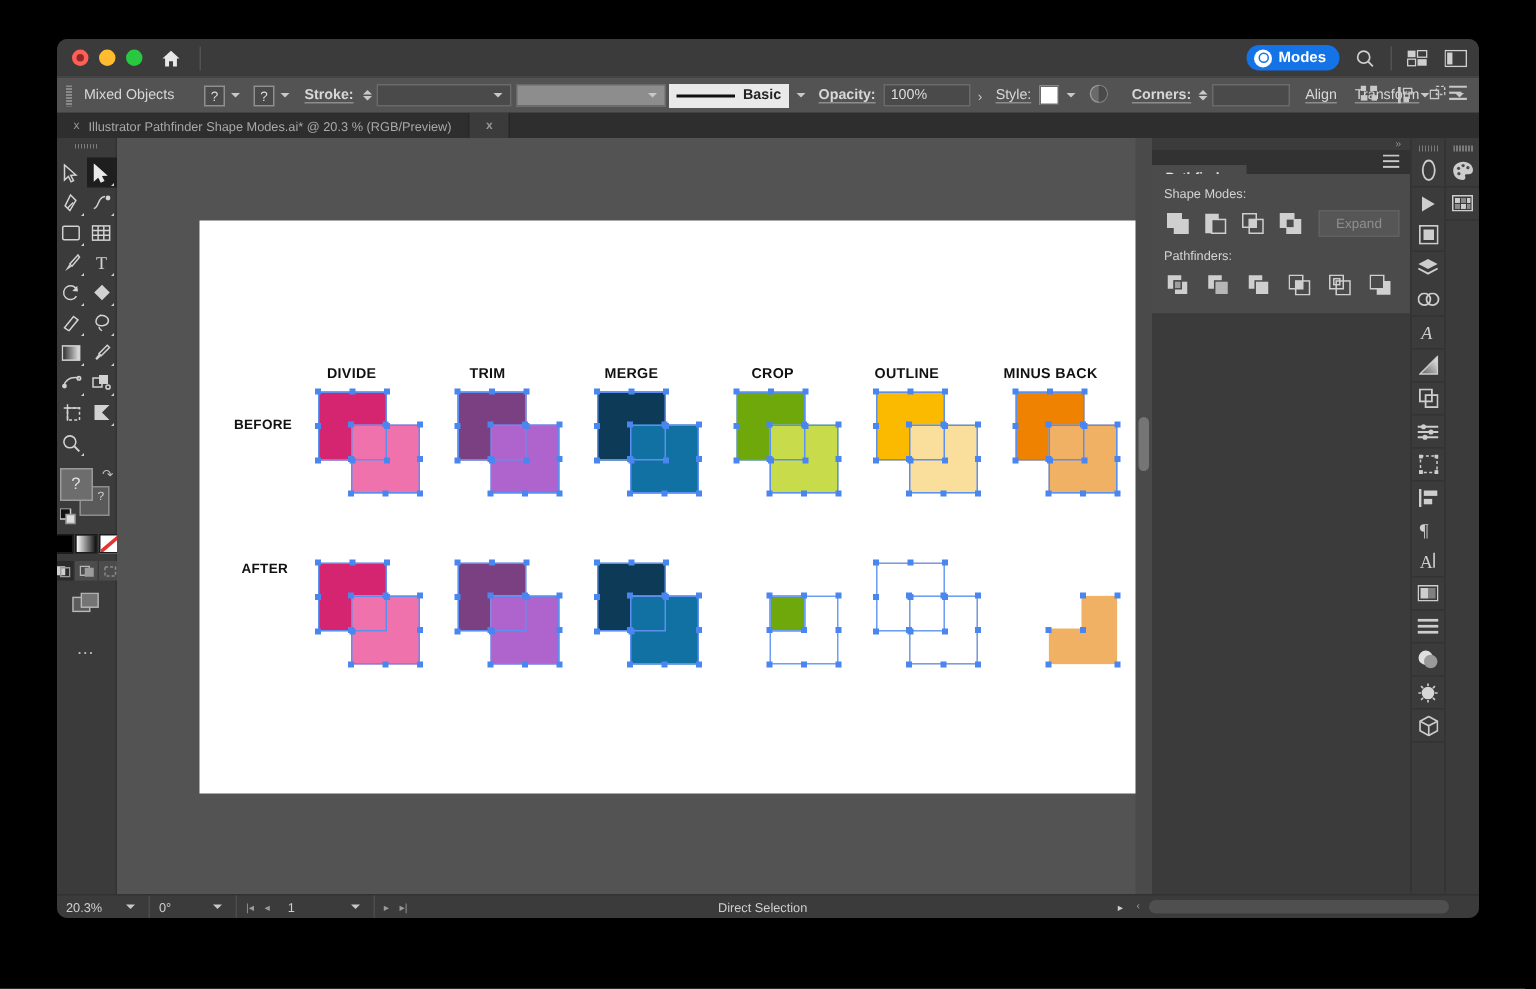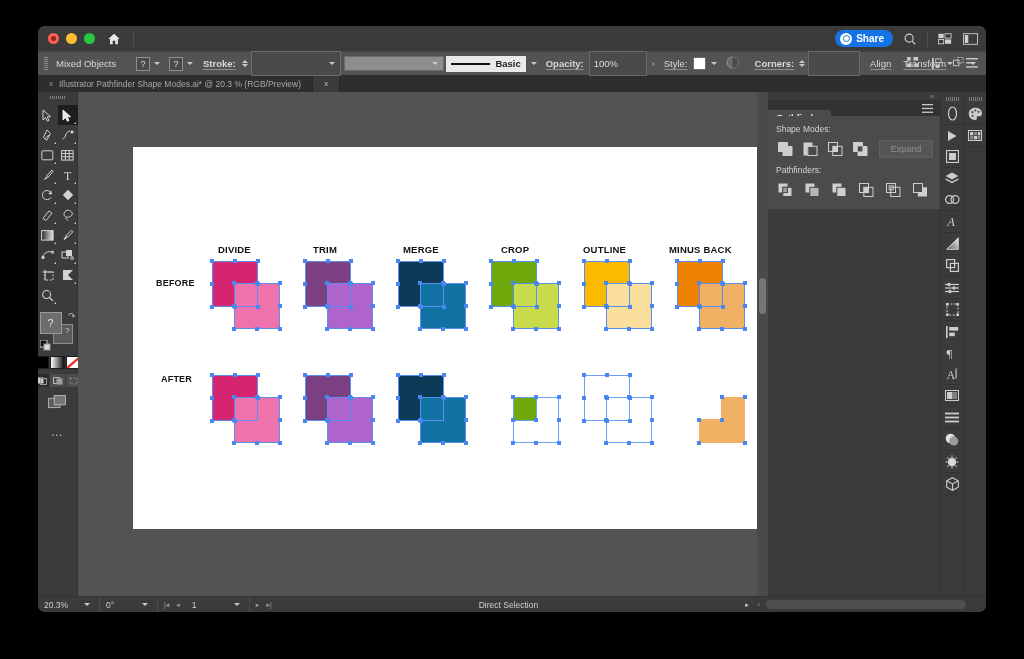--- a/index.html
+++ b/index.html
@@ -54,21 +54,21 @@
   .cb-lbl { color:#d8d8d8; }
   .cb-lbl.u { text-decoration:underline; text-decoration-color:#8d8d8d; text-underline-offset:2px;}
   .qbox { width:14px; height:14px; border:1px solid #8f8f8f; background:#4a4a4a;
           display:flex; align-items:center; justify-content:center; font-size:9px; color:#ddd;}
   .chev { width:0;height:0;border-left:3px solid transparent;border-right:3px solid transparent;
           border-top:3.5px solid #c9c9c9; }
   .stepper{ display:flex; flex-direction:column; gap:1px; }
   .stepper i{ width:0;height:0;border-left:3px solid transparent;border-right:3px solid transparent;}
   .stepper i.up{ border-bottom:3px solid #c9c9c9;}
   .stepper i.dn{ border-top:3px solid #c9c9c9;}
-  .fieldbox { height:25px; background:#4a4a4a; border:1px solid #6a6a6a; display:flex;
+  .fieldbox { height:15px; background:#4a4a4a; border:1px solid #6a6a6a; display:flex;
               align-items:center; padding:0 4px; color:#ddd; font-size:9.5px;}
   .flatbox  { height:15px; background:#8d8d8d; border:1px solid #6a6a6a;}
   .strokebox{ height:16px; background:#e9e9e9; display:flex; align-items:center; gap:5px;
               padding:0 5px; color:#222; font-size:9.5px; font-weight:bold;}
   .strokeline{ width:44px;height:2px;background:#111;}
   .swatch-white{ width:13px;height:13px;background:#fff;border:1px solid #6a6a6a;}
   .ctrl-right{ position:absolute; right:8px; display:flex; align-items:center; gap:13px;}
   
   .tabstrip{ height:17px; background:#2e2e2e; display:flex; align-items:stretch;}
   .tab{ display:flex; align-items:center; gap:6px; padding:0 11px;
@@ -161,21 +161,21 @@
     </div>
     <div class="home-icon">
       <svg width="14" height="14" viewBox="0 0 16 16">
           <path d="M8 2 L14.5 8 H12.5 V14 H9.5 V10 H6.5 V14 H3.5 V8 H1.5 Z" fill="#e8e8e8"></path>
         </svg>
     </div>
     <div class="tb-sep"></div>
     <div class="tb-right">
       <div class="share-btn">
         <span class="share-av"></span>
-        <span>Share</span>
+        <span>Modes</span>
       </div>
       <div class="icon-btn">
         <svg width="14" height="14" viewBox="0 0 16 16">
             <circle cx="7" cy="7" r="4.6" fill="none" stroke="#cfcfcf" stroke-width="1.3"></circle>
             <line x1="10.4" y1="10.4" x2="14" y2="14" stroke="#cfcfcf" stroke-width="1.4"></line>
           </svg>
       </div>
       <div class="tb-sep" style="margin-left:0"></div>
       <div class="icon-btn">
         <svg width="14" height="12" viewBox="0 0 16 13">

